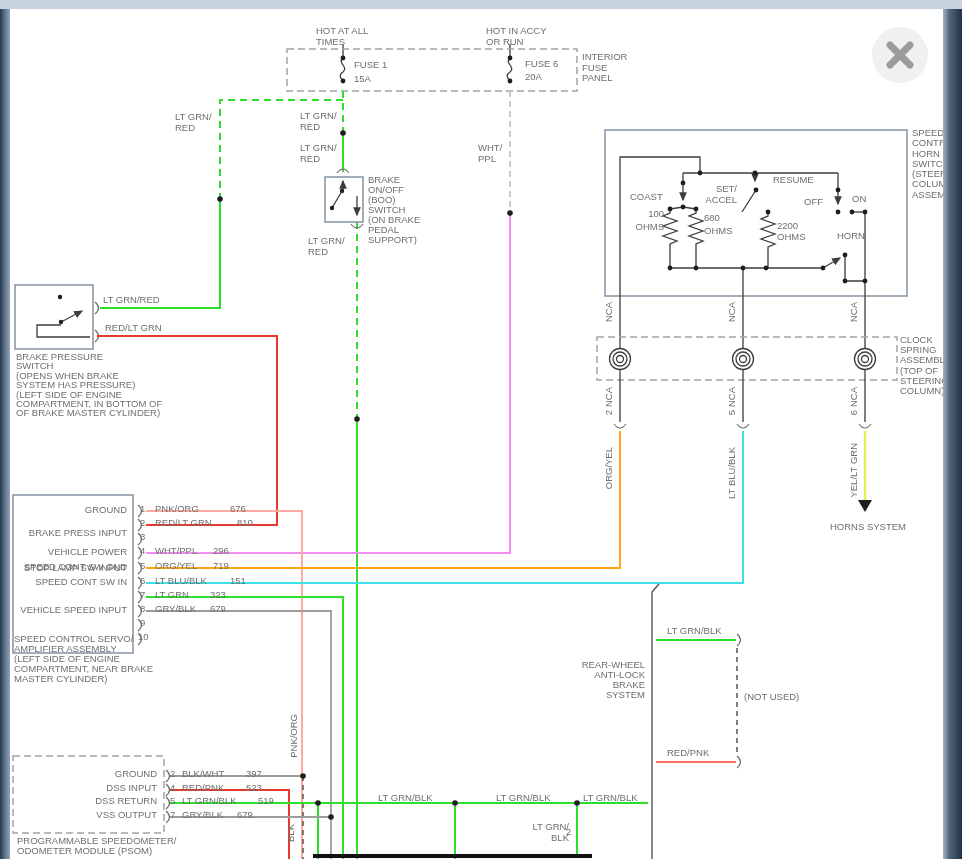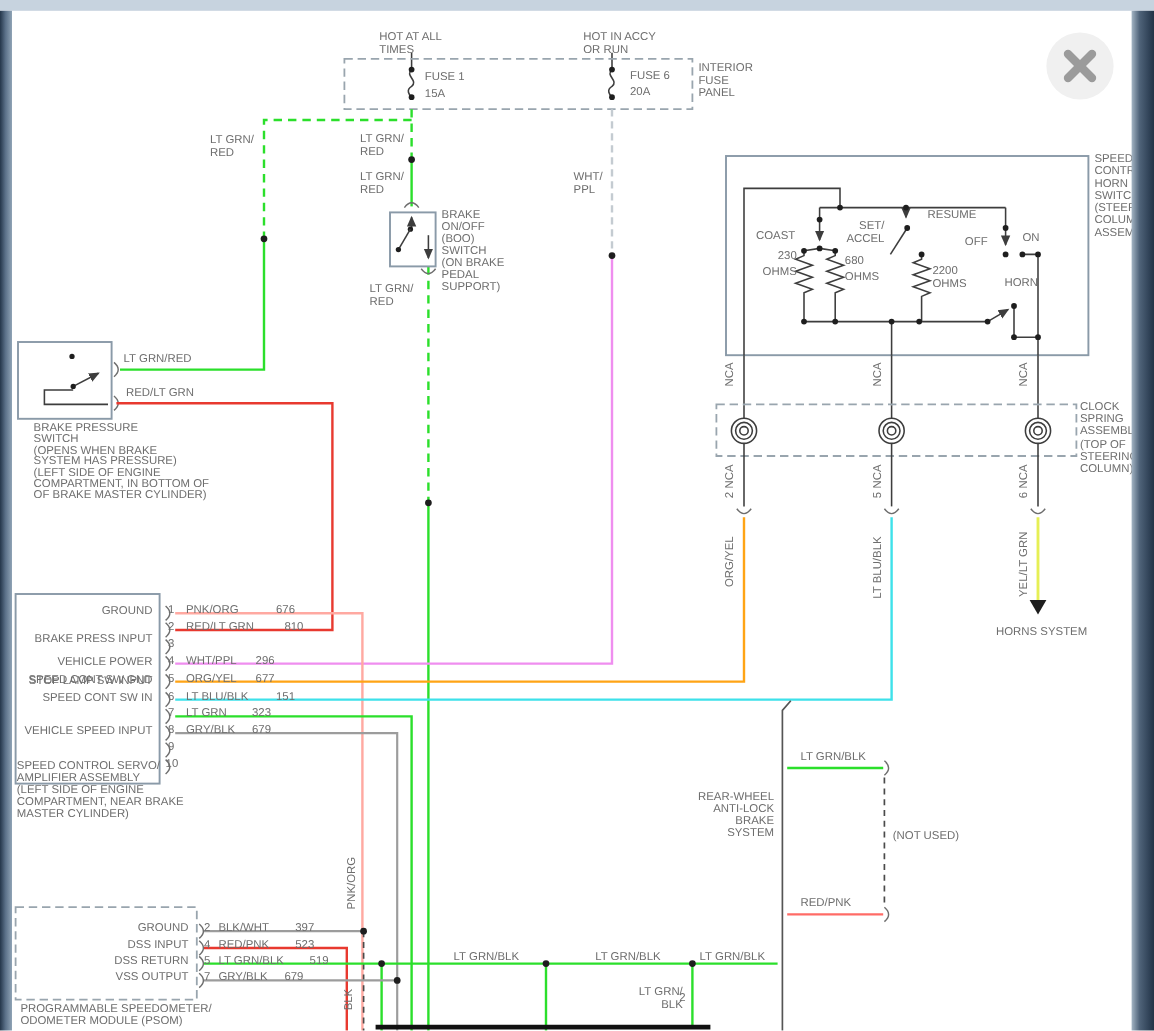--- a/index.html
+++ b/index.html
@@ -265,21 +265,21 @@
 (BOO)
 SWITCH
 (ON BRAKE
 PEDAL
 SUPPORT)</div>
 <div class="lb" style="left:478px;top:143px">WHT/
 PPL</div>
 
 <div class="lb" style="left:103px;top:295px">LT GRN/RED</div>
 <div class="lb" style="left:105px;top:323px">RED/LT GRN</div>
-<div class="lb" style="left:28px;top:352px;line-height:9.4px">BRAKE PRESSURE
+<div class="lb" style="left:16px;top:352px;line-height:9.4px">BRAKE PRESSURE
 SWITCH
 (OPENS WHEN BRAKE
 SYSTEM HAS PRESSURE)
 (LEFT SIDE OF ENGINE
 COMPARTMENT, IN BOTTOM OF
 OF BRAKE MASTER CYLINDER)</div>
 
 <div class="lb rt" style="right:835px;top:505px">GROUND</div>
 <div class="lb rt" style="right:835px;top:528px">BRAKE PRESS INPUT</div>
 <div class="lb rt" style="right:835px;top:547px">VEHICLE POWER</div>
@@ -293,21 +293,21 @@
 <div class="lb" style="left:230px;top:504px">676</div>
 <div class="lb" style="left:140px;top:518px">2</div>
 <div class="lb" style="left:155px;top:518px">RED/LT GRN</div>
 <div class="lb" style="left:237px;top:518px">810</div>
 <div class="lb" style="left:140px;top:532px">3</div>
 <div class="lb" style="left:140px;top:546px">4</div>
 <div class="lb" style="left:155px;top:546px">WHT/PPL</div>
 <div class="lb" style="left:213px;top:546px">296</div>
 <div class="lb" style="left:140px;top:561px">5</div>
 <div class="lb" style="left:155px;top:561px">ORG/YEL</div>
-<div class="lb" style="left:213px;top:561px">677</div>
+<div class="lb" style="left:213px;top:561px">719</div>
 <div class="lb" style="left:140px;top:576px">6</div>
 <div class="lb" style="left:155px;top:576px">LT BLU/BLK</div>
 <div class="lb" style="left:230px;top:576px">151</div>
 <div class="lb" style="left:140px;top:590px">7</div>
 <div class="lb" style="left:155px;top:590px">LT GRN</div>
 <div class="lb" style="left:210px;top:590px">323</div>
 <div class="lb" style="left:140px;top:604px">8</div>
 <div class="lb" style="left:155px;top:604px">GRY/BLK</div>
 <div class="lb" style="left:210px;top:604px">679</div>
 <div class="lb" style="left:140px;top:618px">9</div>
@@ -364,21 +364,21 @@
 COLUMN)</div>
 <div class="lb" style="left:912px;top:128px;line-height:10.3px">SPEED
 CONTROL
 HORN
 SWITCH
 (STEERING
 COLUMN
 ASSEMBLY)</div>
 
 <div class="lb" style="left:630px;top:192px">COAST</div>
-<div class="lb rt" style="left:630px;width:34px;top:207px;line-height:13px">230
+<div class="lb rt" style="left:630px;width:34px;top:207px;line-height:13px">100
 OHMS</div>
 <div class="lb" style="left:704px;top:211px;line-height:13px">680
 OHMS</div>
 <div class="lb rt" style="left:705px;width:32px;top:184px">SET/
 ACCEL</div>
 <div class="lb" style="left:773px;top:175px">RESUME</div>
 <div class="lb" style="left:777px;top:220px;line-height:11px">2200
 OHMS</div>
 <div class="lb" style="left:804px;top:197px">OFF</div>
 <div class="lb" style="left:852px;top:194px">ON</div>

